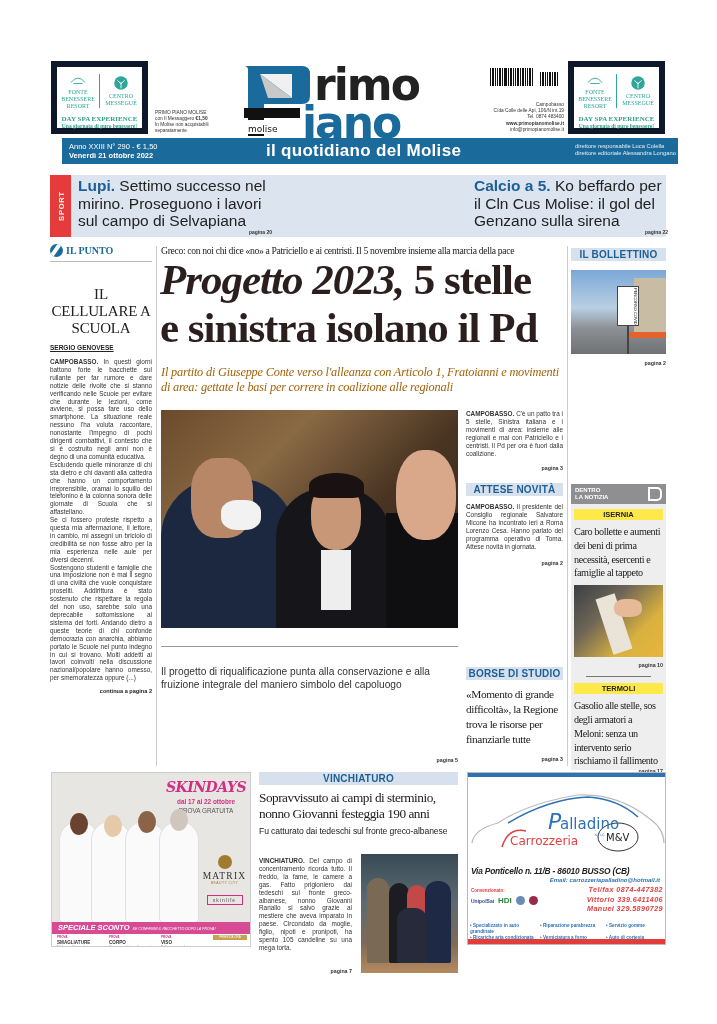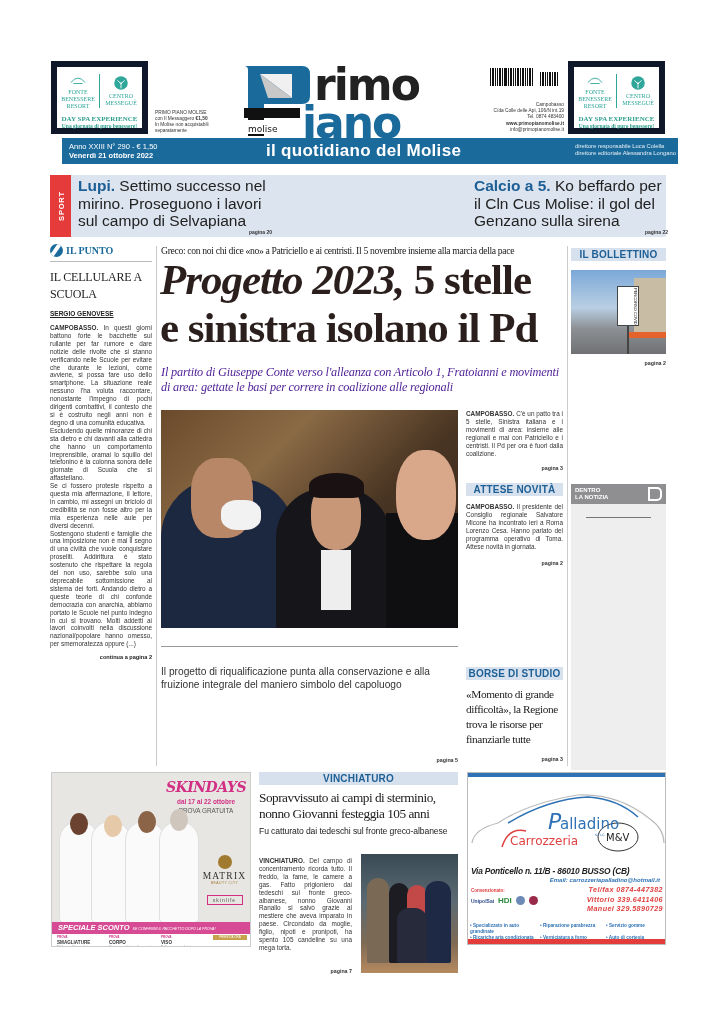--- a/index.html
+++ b/index.html
@@ -38,33 +38,33 @@
   .sport .item p { font-size: 15.5px; line-height: 17.5px; color: #222; }
   .sport .item p b { color: #1d5f95; font-weight: bold; }
   .sport .item .pg { position: absolute; right: 2px; bottom: 0; font-size: 5px; font-weight: bold; color: #333; }
 
   
   .punto { position: absolute; left: 50px; top: 244px; width: 102px; }
   .punto .brand { display: flex; align-items: center; gap: 3px; font-family: "Liberation Serif", serif; font-weight: bold; color: #1a6a9c; font-size: 10px; }
   .punto .brand .circ { width: 13px; height: 13px; border-radius: 50%; background: #1a6a9c; position: relative; overflow: hidden; }
   .punto .brand .circ::after { content: ""; position: absolute; left: 3px; top: -2px; width: 4px; height: 18px; background: #fff; transform: rotate(35deg); }
   .punto .rule { height: 1px; background: #bbb; margin-top: 4px; }
-  .punto h2 { font-family: "Liberation Serif", serif; font-weight: normal; font-size: 12px; line-height: 17px; margin-top: 7px; letter-spacing: -0.2px; }
+  .punto h2 { font-family: "Liberation Serif", serif; font-weight: normal; font-size: 15px; line-height: 17px; text-align: center; margin-top: 24px; letter-spacing: -0.2px; }
   .punto .author { font-size: 6.5px; font-weight: bold; text-decoration: underline; margin-top: 7px; }
   .punto .body { font-size: 6.4px; line-height: 7.9px; margin-top: 7px; text-align: justify; color: #333; }
   .punto .body p { margin: 0; }
   .punto .body b { font-weight: bold; }
   .punto .cont { font-size: 5.6px; font-weight: bold; text-align: right; margin-top: 6px; }
   .vrule { position: absolute; width: 1px; background: #ccc; }
 
   
   .kicker { position: absolute; left: 161px; top: 245px; width: 405px; font-family: "Liberation Serif", serif; font-size: 9.7px; letter-spacing: -0.35px; white-space: nowrap; }
   .headline { position: absolute; left: 160px; top: 256px; width: 410px; font-family: "Liberation Serif", serif; font-weight: bold; font-size: 43px; line-height: 48px; letter-spacing: -1px; color: #2a1f1d; }
   .headline i { font-style: italic; text-align: right; }
-  .standfirst { position: absolute; left: 161px; top: 365px; width: 405px; font-family: "Liberation Serif", serif; font-style: italic; font-size: 12.3px; line-height: 15px; color: #4c1d95; letter-spacing: -0.2px; }
+  .standfirst { position: absolute; left: 161px; top: 365px; width: 405px; font-family: "Liberation Serif", serif; font-style: italic; font-size: 12.3px; line-height: 15px; color: #a16207; letter-spacing: -0.2px; }
   .mainphoto { position: absolute; left: 161px; top: 410px; width: 297px; height: 218px; background: linear-gradient(135deg,#6b4a2c 0%,#8a6a45 30%,#4a3523 60%,#2c2018 100%); overflow: hidden; }
   .mainphoto .p1 { position: absolute; left: 0; bottom: 0; width: 135px; height: 150px; background: #1c2740; border-radius: 60px 60px 0 0; }
   .mainphoto .h1 { position: absolute; left: 30px; top: 48px; width: 62px; height: 80px; background: #b88767; border-radius: 40%; }
   .mainphoto .mask { position: absolute; left: 60px; top: 90px; width: 40px; height: 30px; background: #f2f2f2; border-radius: 40%; }
   .mainphoto .p2 { position: absolute; left: 115px; bottom: 0; width: 115px; height: 140px; background: #15151a; border-radius: 50px 50px 0 0; }
   .mainphoto .h2 { position: absolute; left: 150px; top: 70px; width: 50px; height: 70px; background: #c79778; border-radius: 45%; }
   .mainphoto .hair2 { position: absolute; left: 148px; top: 63px; width: 55px; height: 25px; background: #1a1212; border-radius: 50% 50% 20% 20%; }
   .mainphoto .p3 { position: absolute; left: 225px; bottom: 0; width: 72px; height: 115px; background: #0f0f12; }
   .mainphoto .h3 { position: absolute; left: 235px; top: 40px; width: 60px; height: 90px; background: #d9a88a; border-radius: 45%; }
   .mainphoto .shirt { position: absolute; left: 160px; top: 140px; width: 30px; height: 60px; background: #eee; }
@@ -361,21 +361,35 @@
   <div class="pg" style="margin-top:6px;">pagina 2</div>
 </div>
 
 <div class="dentro">
   <div class="head">
     <div>DENTRO</div>
     <div>LA NOTIZIA</div>
     <span class="plogo"></span>
   </div>
   <div class="inner">
+    <div>
+      <div class="yellow-bar">ISERNIA</div>
+      <h4>Caro bollette e aumenti dei beni di prima necessità, esercenti e famiglie al tappeto</h4>
+      <div class="photo">
+        <div class="receipt"></div>
+        <div class="hand"></div>
+      </div>
+      <div class="pg" style="margin-top:5px;">pagina 10</div>
+    </div>
     <div class="sep"></div>
+    <div>
+      <div class="yellow-bar">TERMOLI</div>
+      <h4>Gasolio alle stelle, sos degli armatori a Meloni: senza un intervento serio rischiamo il fallimento</h4>
+      <div class="pg">pagina 17</div>
+    </div>
   </div>
 </div>
 
 <div class="skin">
   <div class="title"><span>SKIN</span><span>DAYS</span></div>
   <div class="dates">dal 17 al 22 ottobre</div>
   <div class="free">PROVA GRATUITA</div>
   <div class="women">
     <div class="w" style="left:0;"></div>
       <div class="hd" style="left:10px; top:6px; background:#6b4230;"></div>
@@ -396,21 +410,21 @@
   <div class="foot">
     <div class="c"><span class="k">PROVA</span><span>SMAGLIATURE</span><span class="n">Migliora e abbronza le tue smagliature.</span></div>
     <div class="c"><span class="k">PROVA</span><span>CORPO</span><span class="n">Contro smagliature, rilassamento cutaneo e cellulite</span></div>
     <div class="c"><span class="k">PROVA</span><span>VISO</span><span class="n">Pelle giovane e idratata.</span></div>
     <div class="gold">PRENOTA ORA</div>
   </div>
 </div>
 
 <div class="vinc">
   <div class="section-bar">VINCHIATURO</div>
-  <h3>Sopravvissuto ai campi di sterminio, nonno Giovanni festeggia 105 anni</h3>
+  <h3>Sopravvissuto ai campi di sterminio, nonno Giovanni festeggia 190 anni</h3>
   <div class="sub">Fu catturato dai tedeschi sul fronte greco-albanese</div>
   <div class="body"><b>VINCHIATURO.</b> <span>Del campo di concentramento ricorda tutto. Il freddo, la fame, le camere a gas. Fatto prigioniero dai tedeschi sul fronte greco-albanese, nonno Giovanni Ranallo si salvò grazie al mestiere che aveva imparato in paese. Circondato da moglie, figlio, nipoti e pronipoti, ha spento 105 candeline su una mega torta.</span></div>
   <div class="photo">
     <div class="p" style="left:6px; width:22px; height:85px; background:#7a6a55;"></div>
     <div class="p" style="left:28px; width:20px; height:80px; background:#1c1c22;"></div>
     <div class="p" style="left:46px; width:20px; height:78px; background:#c34848;"></div>
     <div class="p" style="left:64px; width:26px; height:82px; background:#1e2a45;"></div>
     <div class="p" style="left:36px; width:30px; height:55px; background:#262a3a;"></div>
   </div>
   <div class="pg pg7">pagina 7</div>

